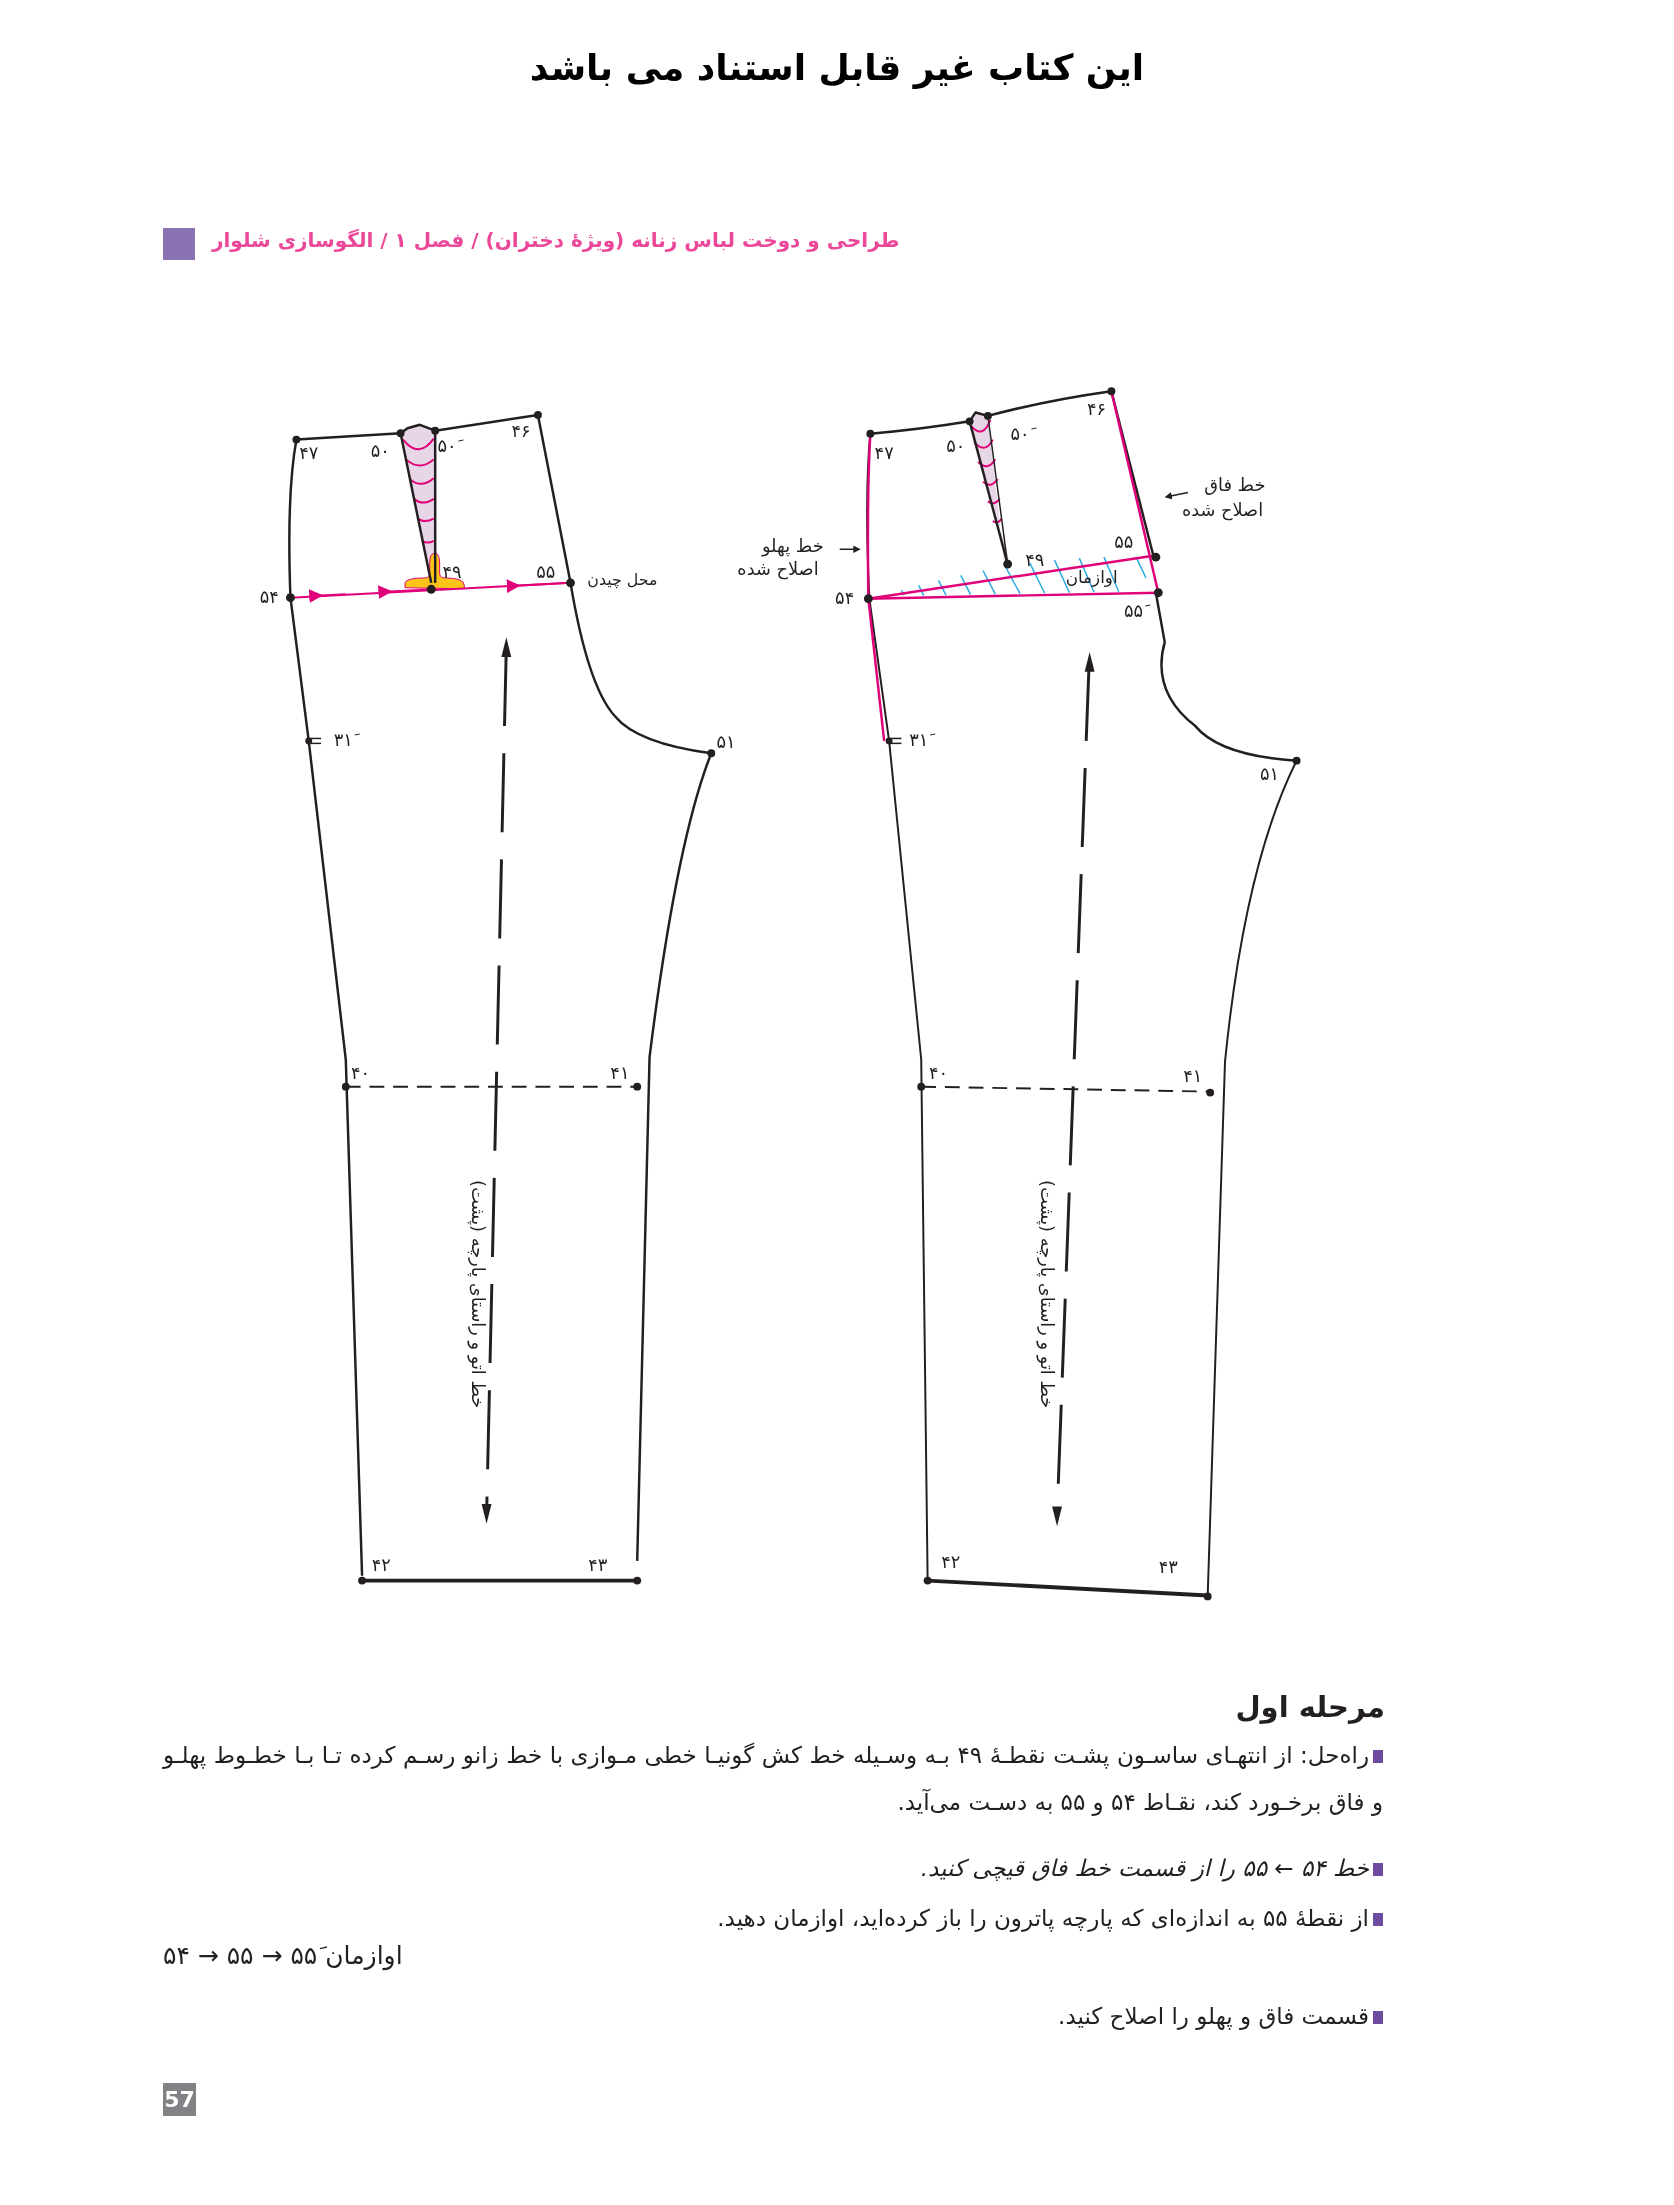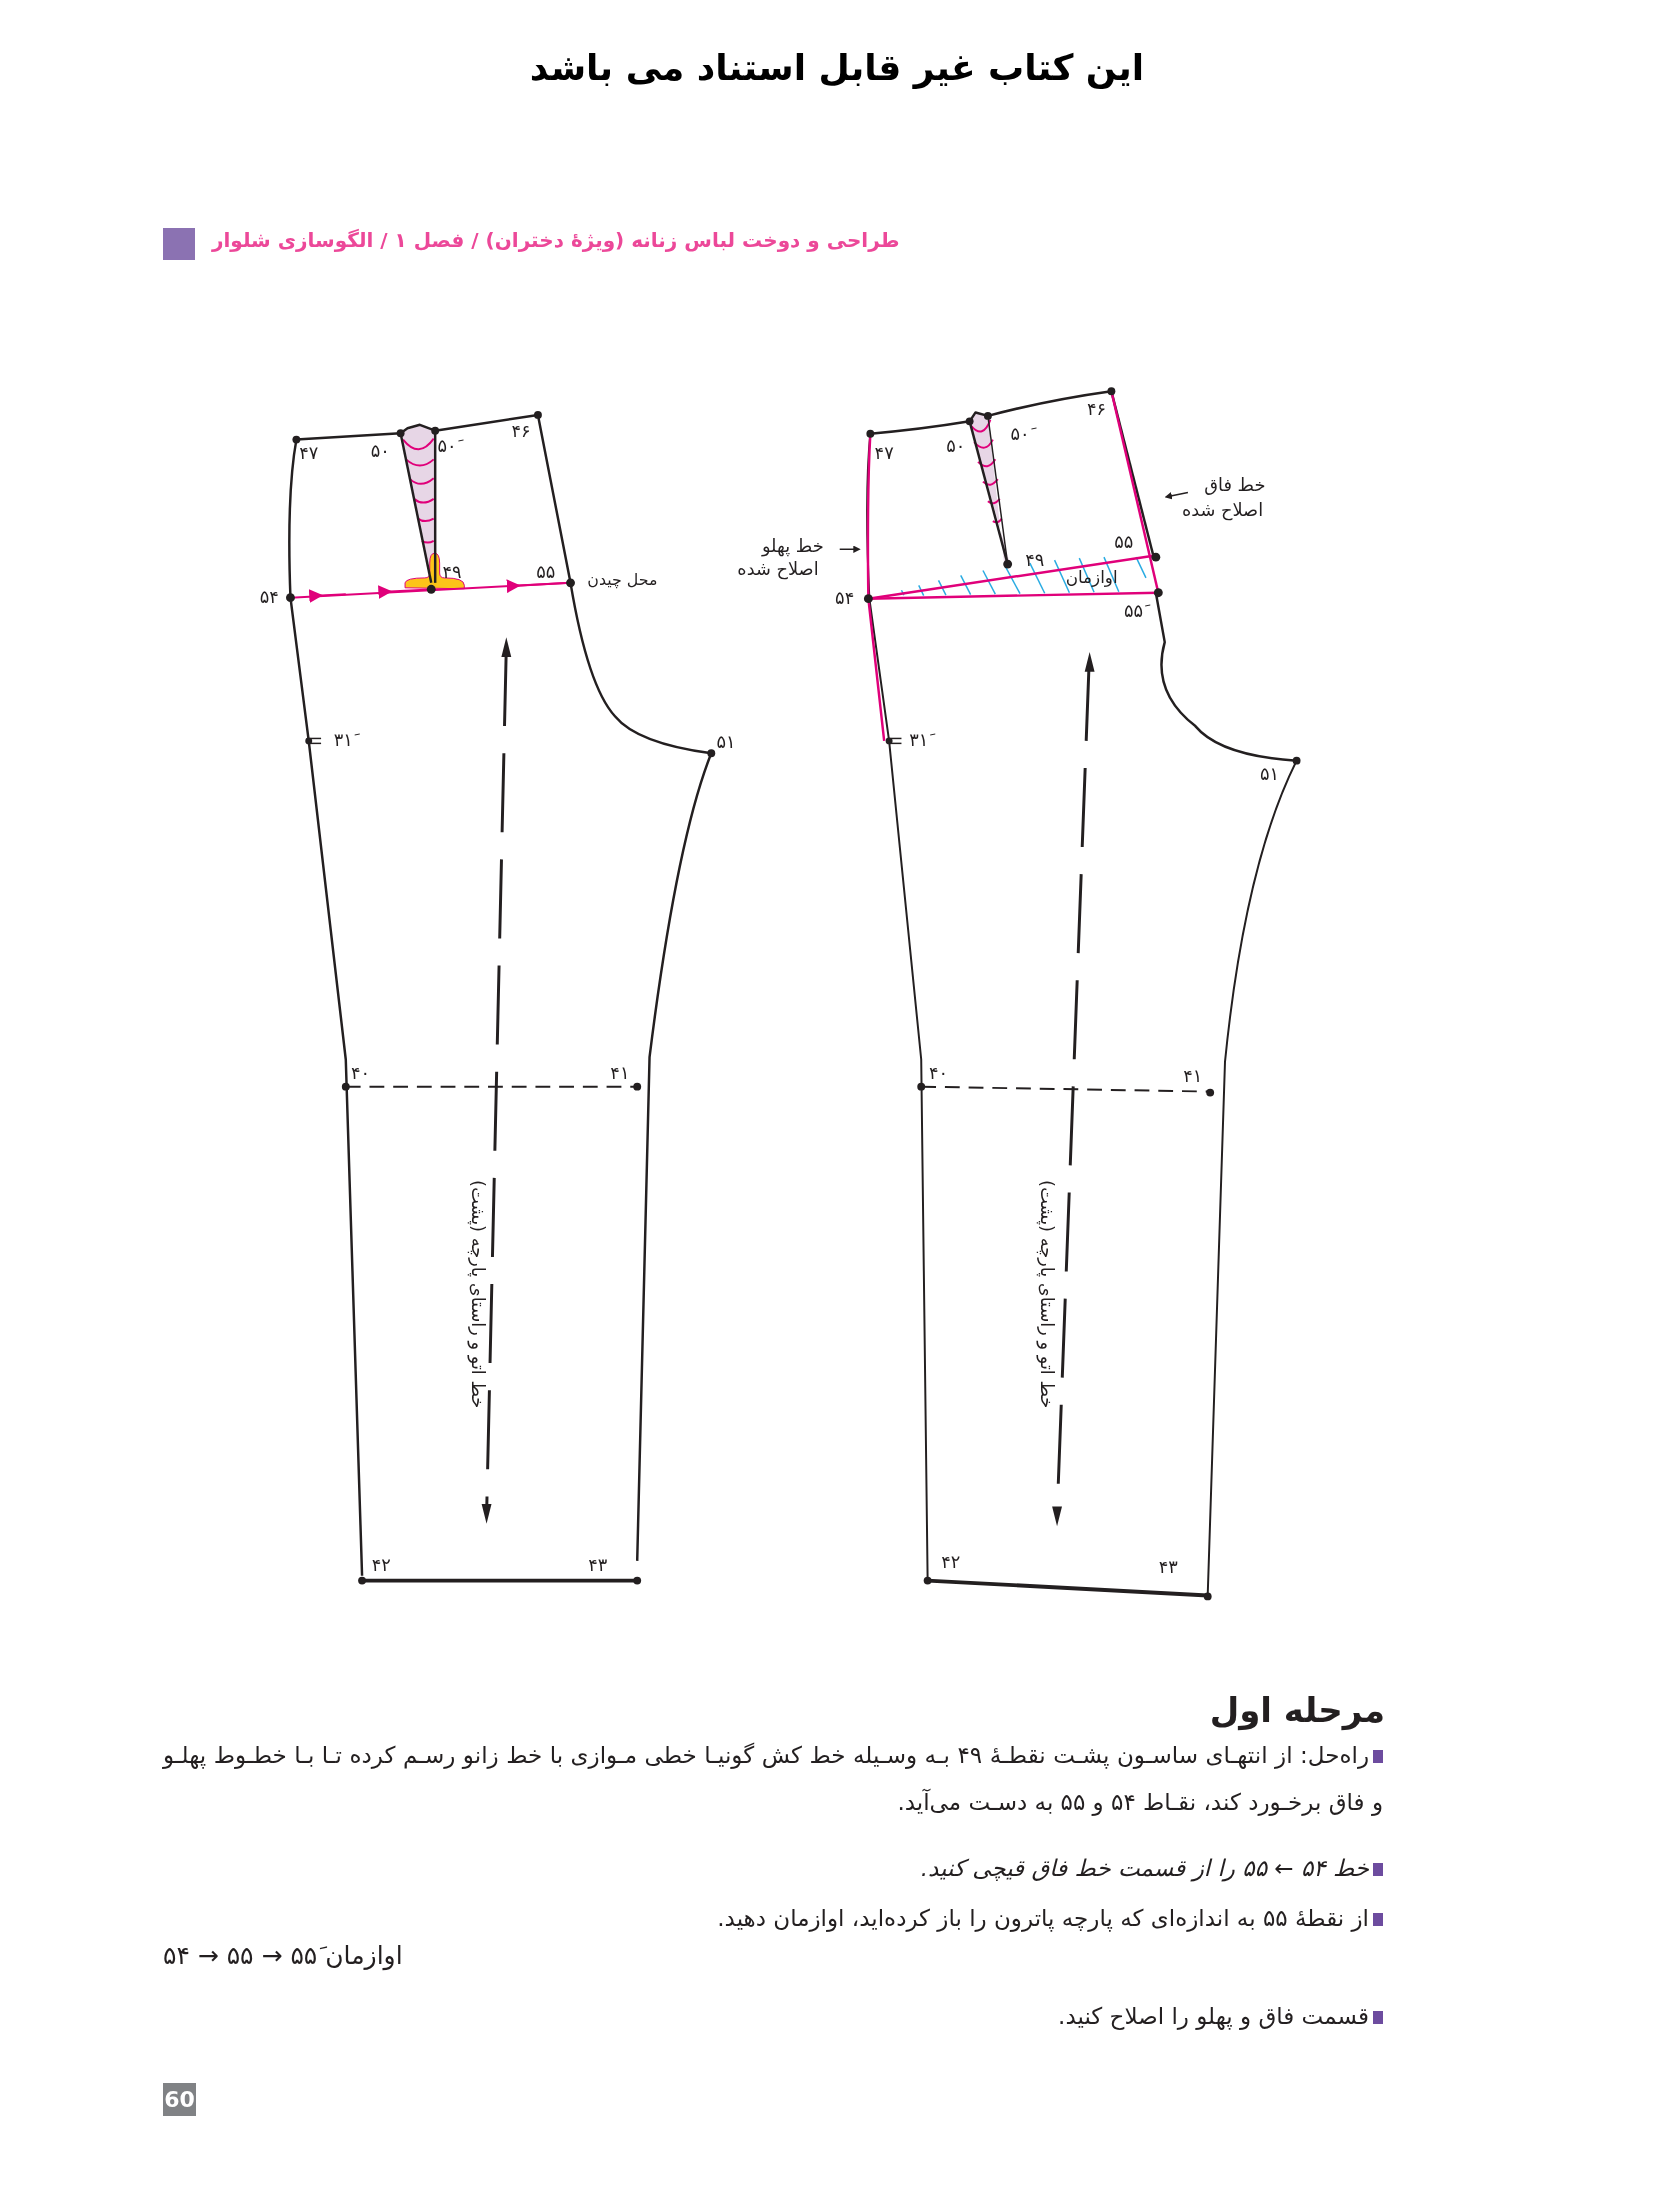--- a/index.html
+++ b/index.html
@@ -6,21 +6,21 @@
     body { width: 1674px; height: 2205px; position: relative; overflow: hidden;
            font-family: "DejaVu Sans", sans-serif; color: #231f20; }
     .watermark { position: absolute; top: 47px; left: 0; width: 1674px; text-align: center;
                  font-size: 36px; font-weight: bold; direction: rtl; color: #000; }
     .running-header { position: absolute; top: 228px; right: 0; left: 0; height: 35px; }
     .rh-text { position: absolute; left: 212px; top: 0; direction: rtl; font-size: 20px;
                font-weight: bold; color: #ec4899; white-space: nowrap; }
     .rh-square { position: absolute; left: 163px; top: 0; width: 32px; height: 32px; background: #8b72b2; }
     svg.diagram { position: absolute; left: 0; top: 0; }
     .lbl { font-family: "DejaVu Sans", sans-serif; fill: #231f20; }
-    .section-title { position: absolute; right: 289px; top: 1690px; font-size: 34px; font-weight: bold;
+    .section-title { position: absolute; right: 289px; top: 1690px; font-size: 29px; font-weight: bold;
                      direction: rtl; }
     .para { position: absolute; right: 291px; left: 163px; direction: rtl; font-size: 23px;
             text-align: justify; line-height: 47px; }
     .bullet { display: inline-block; width: 10px; height: 13px; background: #6d4c9f; margin-left: 4px;
               vertical-align: middle; }
     .formula { position: absolute; left: 163px; top: 1941px; font-size: 25px; direction: ltr; white-space: nowrap; }
     .page-num { position: absolute; left: 163px; top: 2083px; width: 33px; height: 33px; background: #808285;
                 color: #fff; font-size: 22px; font-weight: bold; text-align: center; line-height: 33px; }
   </style>
 </head>
@@ -226,14 +226,14 @@
   <span class="bullet"></span><span>خط ۵۴ ← ۵۵ را از قسمت خط فاق قیچی کنید.</span>
 </div>
 <div class="para" style="top:1895px;">
   <span class="bullet"></span><span>از نقطهٔ ۵۵ به اندازه‌ای که پارچه پاترون را باز کرده‌اید، اوازمان دهید.</span>
 </div>
 <div class="formula">۵۴ → ۵۵ → ۵۵َ  اوازمان</div>
 <div class="para" style="top:1993px;">
   <span class="bullet"></span><span>قسمت فاق و پهلو را اصلاح کنید.</span>
 </div>
 
-<div class="page-num">60</div>
+<div class="page-num">57</div>
 
 
 </body></html>

